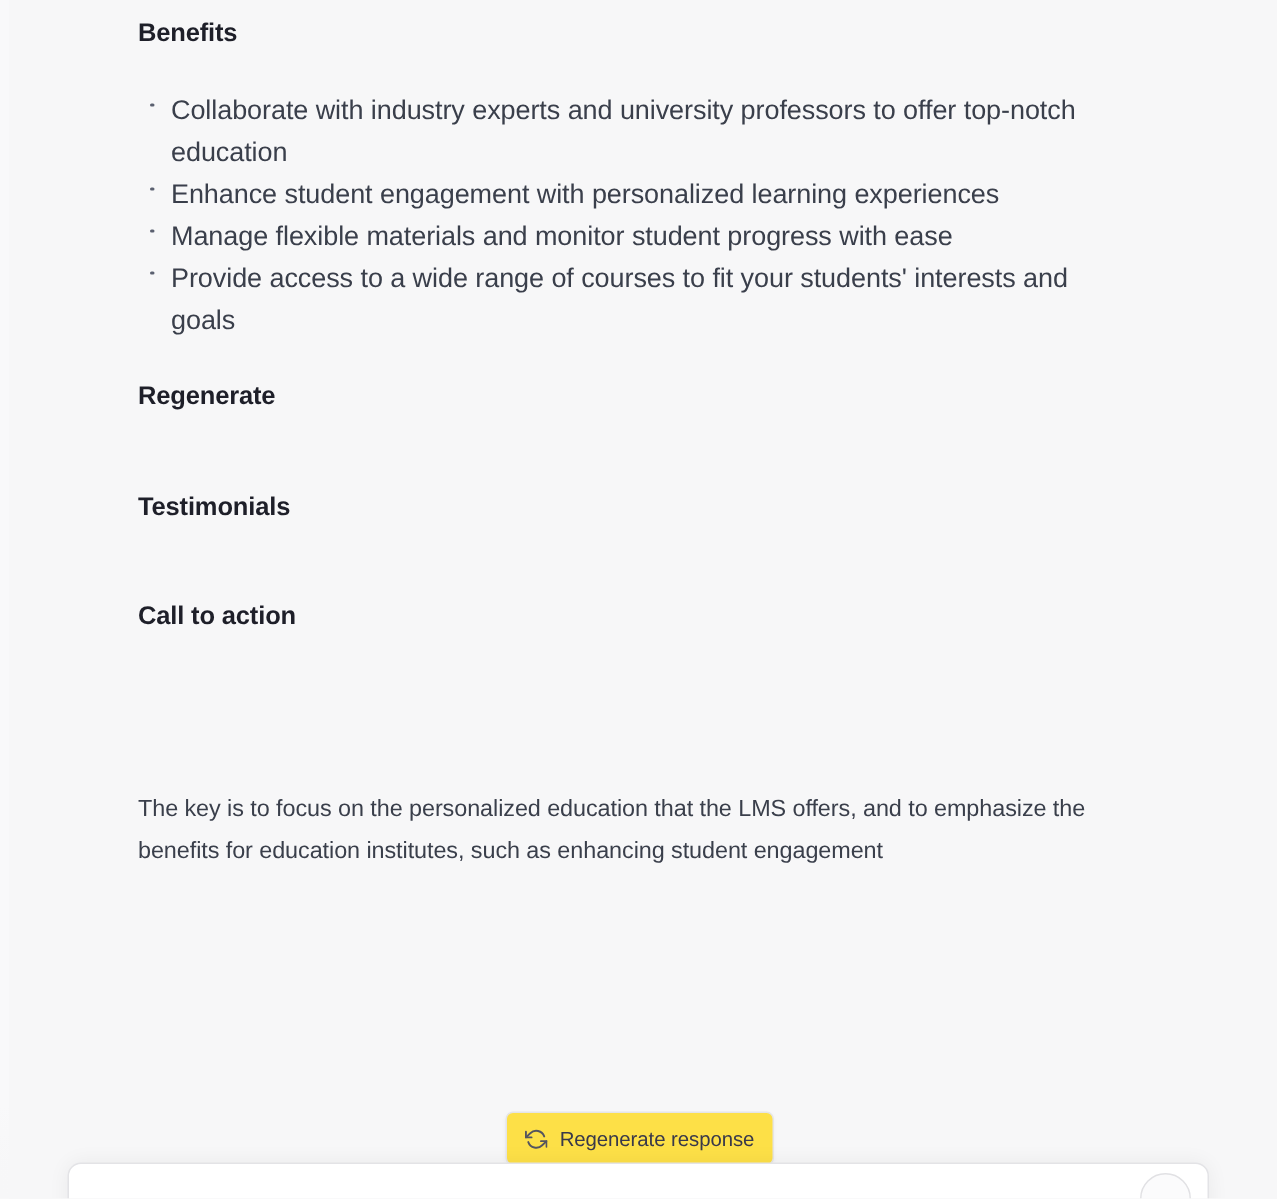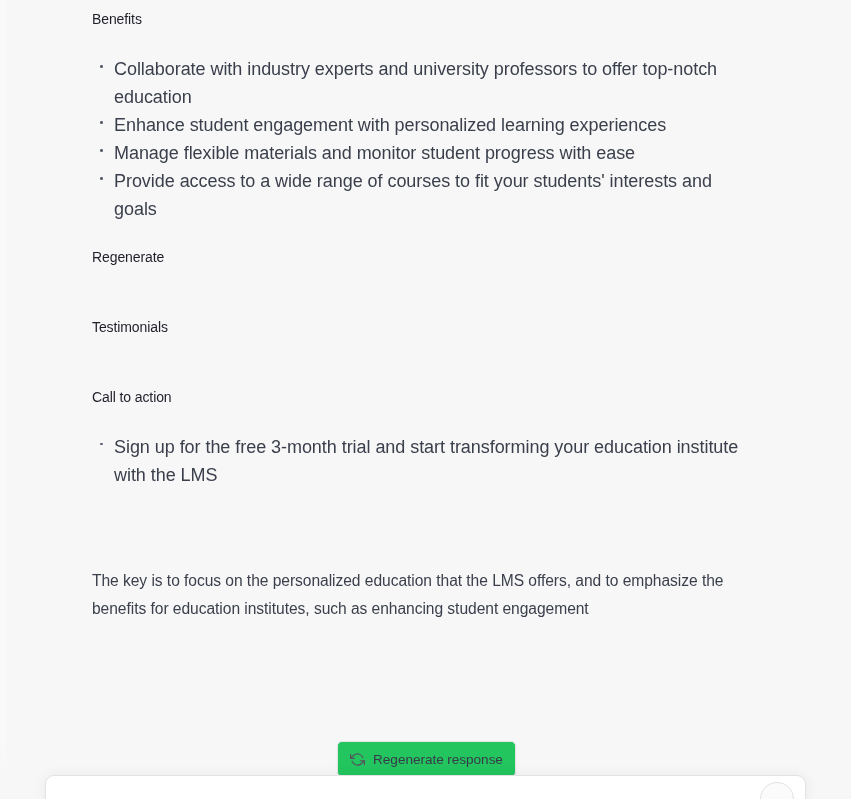--- a/index.html
+++ b/index.html
@@ -47,22 +47,22 @@
   }
 
   .markdown {
     position: relative;
     padding-left: 92px;
     padding-right: 110px;
     padding-top: 11px;
   }
 
   h3.section-heading {
-    font-size: 14px;
-    font-weight: normal;
+    font-size: 17px;
+    font-weight: bold;
     line-height: 1.28;
     color: #1e1f29;
     margin: 0;
     letter-spacing: -0.1px;
   }
 
   ul.bullets {
     list-style: none;
     margin: 0;
     padding: 0;
@@ -120,21 +120,21 @@
   .regen-btn {
     position: absolute;
     left: 337px;
     top: 741px;
     width: 179px;
     height: 36px;
     display: flex;
     align-items: center;
     justify-content: center;
     gap: 8px;
-    background: #22c55e;
+    background: #fde047;
     border: 1px solid #e5e5e6;
     border-radius: 5px;
     box-shadow: 0 1px 3px rgba(0,0,0,0.04);
     font-size: 13.6px;
     color: #39394a;
     cursor: pointer;
     z-index: 10;
     padding: 0 12px;
     letter-spacing: -0.05px;
   }
@@ -216,23 +216,20 @@
         <h3 class="section-heading">Regenerate</h3>
         <div class="gap-h-to-list"></div>
         <div class="gap-list-to-h"></div>
 
         <h3 class="section-heading">Testimonials</h3>
         <div class="gap-h-to-list"></div>
         <div class="gap-list-to-h"></div>
 
         <h3 class="section-heading">Call to action</h3>
         <div class="gap-h-to-list"></div>
-        <ul class="bullets">
-          <li>Sign up for the free 3-month trial and start transforming your education institute with the LMS</li>
-        </ul>
         <div class="gap-list-to-h"></div>
 
         <div class="gap-h-to-list"></div>
         <div class="gap-list-to-h"></div>
 
         <p class="closing">The key is to focus on the personalized education that the LMS offers, and to emphasize the benefits for education institutes, such as enhancing student engagement</p>
 
       </div>
     </div>
   </div>

